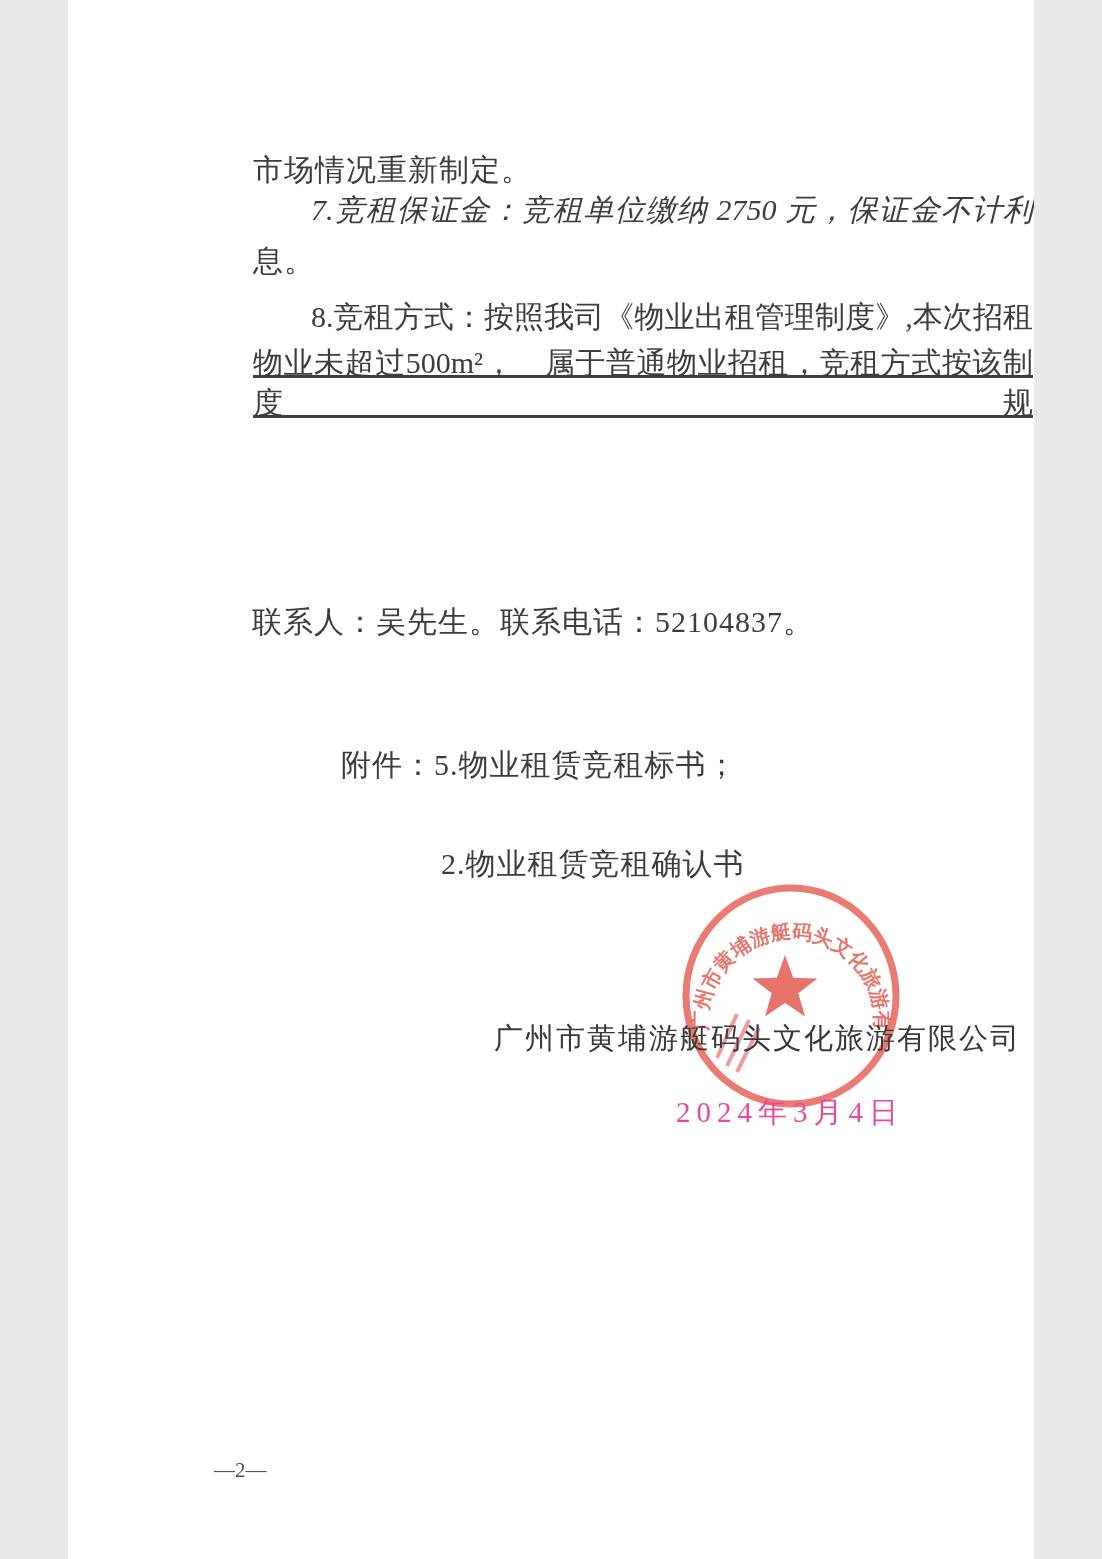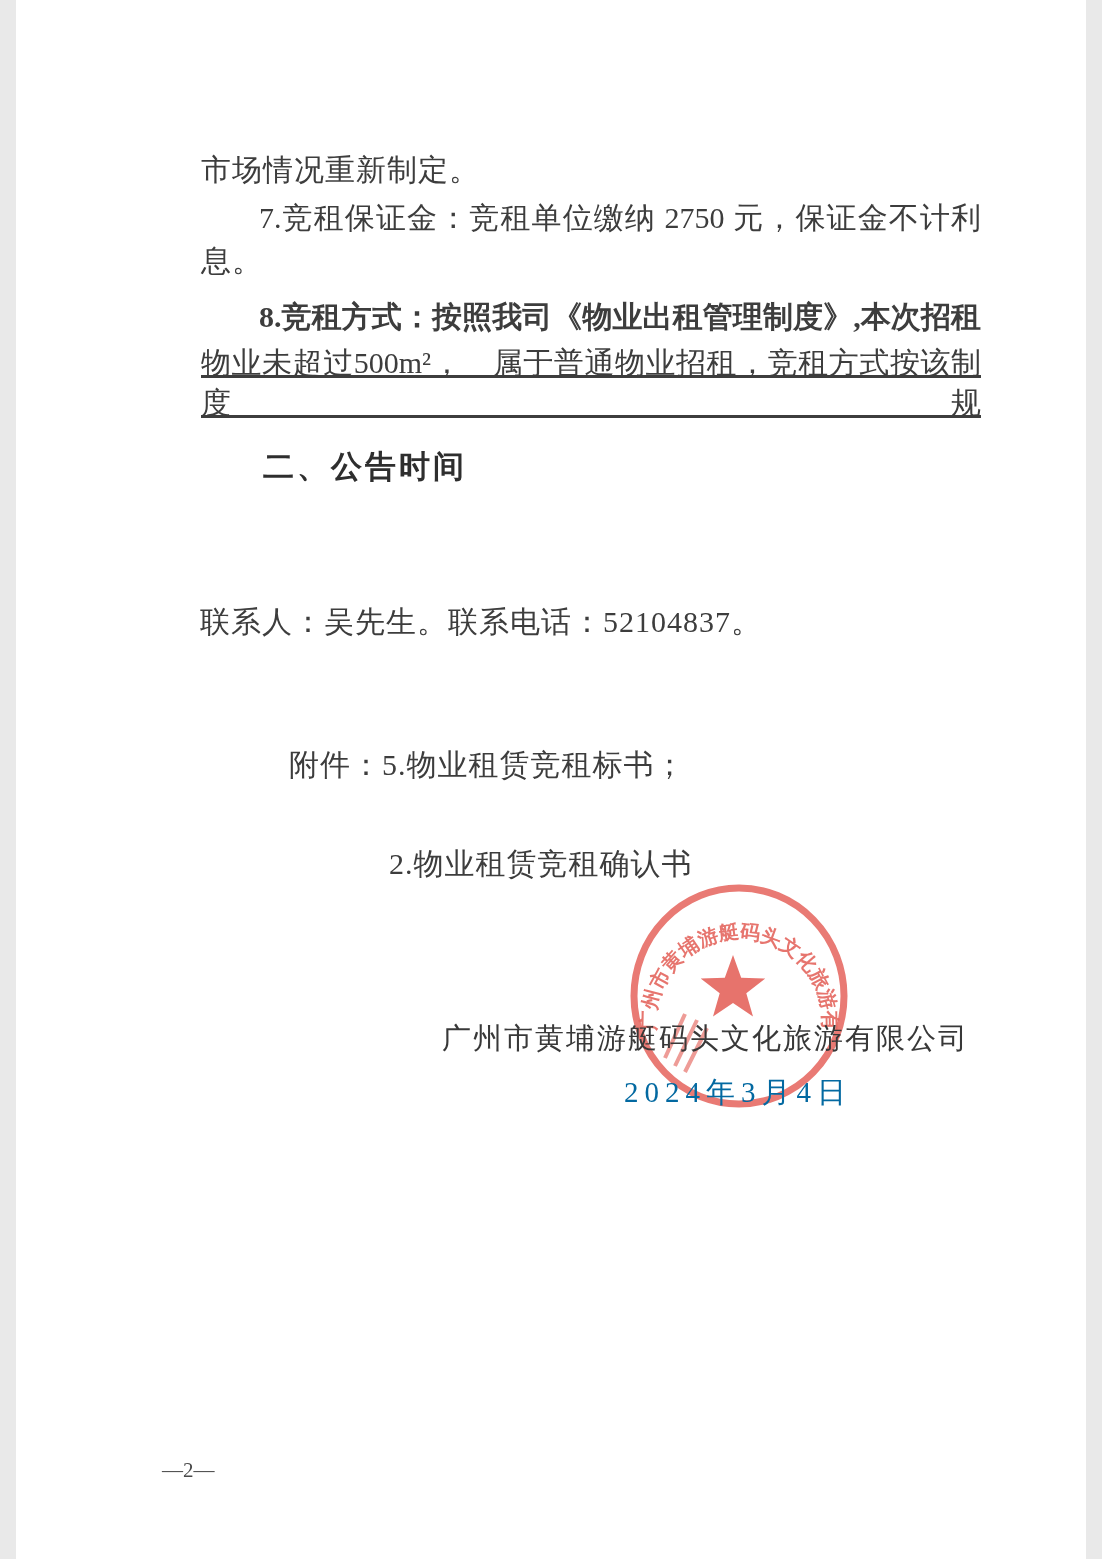--- a/index.html
+++ b/index.html
@@ -1,18 +1,18 @@
 <!DOCTYPE html>
 <html><head>
 <meta charset="utf-8">
 <style>
   html,body{margin:0;padding:0;background:#e9e9e9;}
   .page{
     position:relative;
-    width:1070px;height:1559px;
+    width:966px;height:1559px;
     margin:0 auto;
     background:#ffffff;
     font-family:"Liberation Serif","DejaVu Serif",serif;
     color:#3d3d3d;
     overflow:hidden;
   }
   .ln{
     position:absolute;
     font-size:30px;
     line-height:40px;
@@ -34,51 +34,51 @@
     letter-spacing:3px;
   }
   .company-line{
     letter-spacing:2px;
     font-size:29px;
     color:#383838;
   }
   .date-line{
     letter-spacing:6px;
     font-size:29px;
-    color:#0369a1;
+    color:#ec4899;
+    margin-top:20px;
   }
   .page-num{
     font-size:21px;
     letter-spacing:0;
     color:#4a4a4a;
   }
   .seal{
     position:absolute;
     left:611px;top:882px;
     width:226px;height:232px;
     opacity:0.9;
   }
 </style>
 </head>
 <body>
 
 <div class="page">
 
   <div class="ln" style="top:150px;left:185px;">市场情况重新制定。</div>
 
-  <div class="ln just" style="top:198px;left:243px;width:722px;">7.竞租保证金：竞租单位缴纳 2750 元，保证金不计利</div>
+  <div class="ln just" style="top:190px;left:243px;width:722px;font-style:italic;">7.竞租保证金：竞租单位缴纳 2750 元，保证金不计利</div>
 
   <div class="ln" style="top:241px;left:185px;">息。</div>
 
-  <div class="ln just" style="top:297px;left:243px;width:722px;font-weight:bold;">8.竞租方式：按照我司《物业出租管理制度》,本次招租</div>
+  <div class="ln just" style="top:297px;left:243px;width:722px;">8.竞租方式：按照我司《物业出租管理制度》,本次招租</div>
 
   <div class="ln just" style="top:343px;left:185px;width:780px;text-decoration:underline;">物业未超过500m²，　属于普通物业招租，竞租方式按该制度规</div>
 
 
-  <div class="ln heading" style="top:447px;left:247px;">二、公告时间</div>
 
 
 
   <div class="ln" style="top:602px;left:184px;">联系人：吴先生。联系电话：52104837。</div>
 
   <div class="ln" style="top:745px;left:273px;">
     <span>附件：</span><span>5.物业租赁竞租标书；</span>
   </div>
 
   <div class="ln" style="top:844px;left:373px;">2.物业租赁竞租确认书</div>

